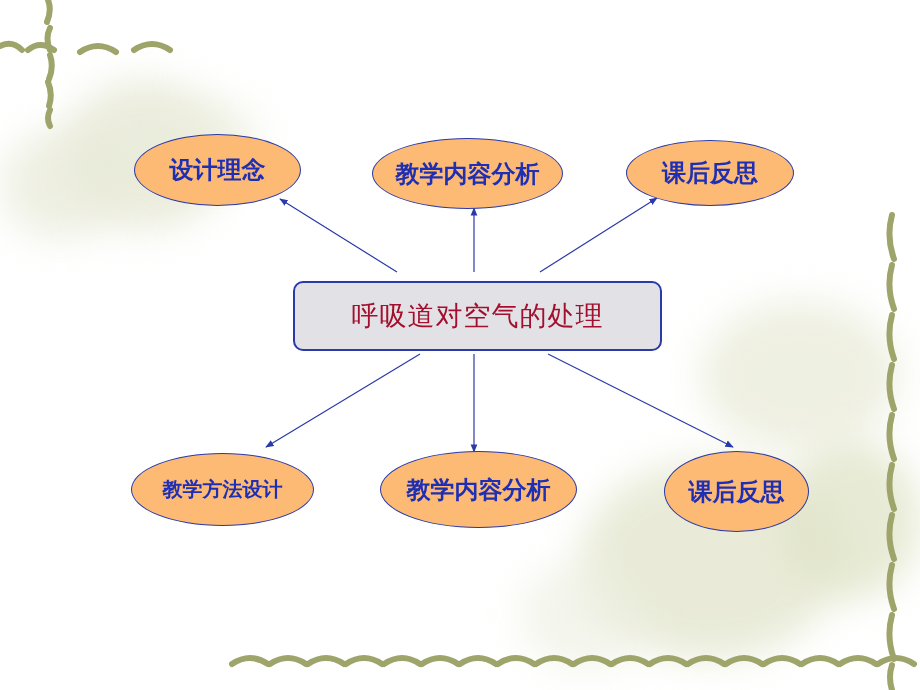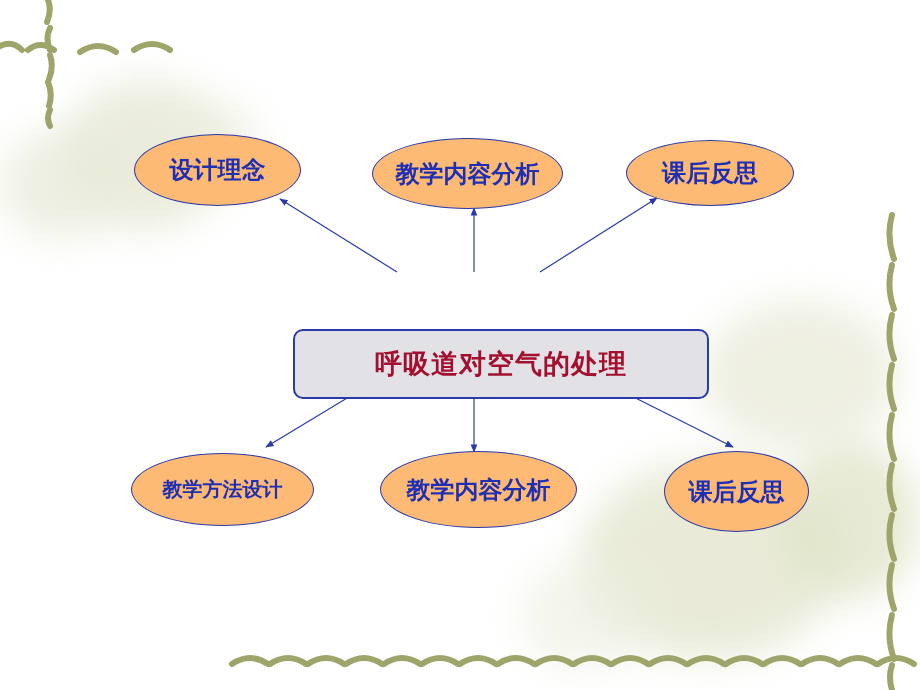--- a/index.html
+++ b/index.html
@@ -1,20 +1,20 @@
 <!DOCTYPE html>
 <html><head>
 <meta charset="utf-8">
 <style>
   html, body { margin:0; padding:0; }
   body { width:920px; height:690px; position:relative; overflow:hidden; background:#ffffff; font-family:"DejaVu Sans", sans-serif; }
   .bg-blob { position:absolute; border-radius:50%; filter:blur(18px); }
   svg.layer { position:absolute; left:0; top:0; }
   .ellipse { position:absolute; box-sizing:border-box; border:1.5px solid #2a3aa8; border-radius:50%; background:#fdba74; display:flex; align-items:center; justify-content:center; font-weight:bold; color:#1f2fb3; white-space:nowrap; }
-  .center-box { position:absolute; left:293px; top:281px; width:416px; height:70px; box-sizing:border-box; border:2px solid #2a3aa8; border-radius:10px; background:#e2e2e6; display:flex; align-items:center; justify-content:center; color:#a3102f; font-weight:bold; font-size:27px; letter-spacing:1px;margin-top:48px; }
+  .center-box { position:absolute; left:293px; top:281px; width:369px; height:70px; box-sizing:border-box; border:2px solid #2a3aa8; border-radius:10px; background:#e2e2e6; display:flex; align-items:center; justify-content:center; color:#a3102f; font-weight:normal; font-size:27px; letter-spacing:1px; }
 </style>
 </head>
 <body>
 
 <div class="bg-blob" style="left:60px;top:80px;width:170px;height:150px;background:#e6e8d4;opacity:0.8;"></div>
 <div class="bg-blob" style="left:0px;top:130px;width:120px;height:110px;background:#e8ead8;opacity:0.7;"></div>
 <div class="bg-blob" style="left:170px;top:100px;width:90px;height:80px;background:#eceede;opacity:0.6;"></div>
 <div class="bg-blob" style="left:700px;top:300px;width:200px;height:150px;background:#e8ead6;opacity:0.7;"></div>
 <div class="bg-blob" style="left:580px;top:460px;width:260px;height:200px;background:#e2e5cc;opacity:0.75;"></div>
 <div class="bg-blob" style="left:780px;top:440px;width:140px;height:160px;background:#dfe3c6;opacity:0.75;"></div>

